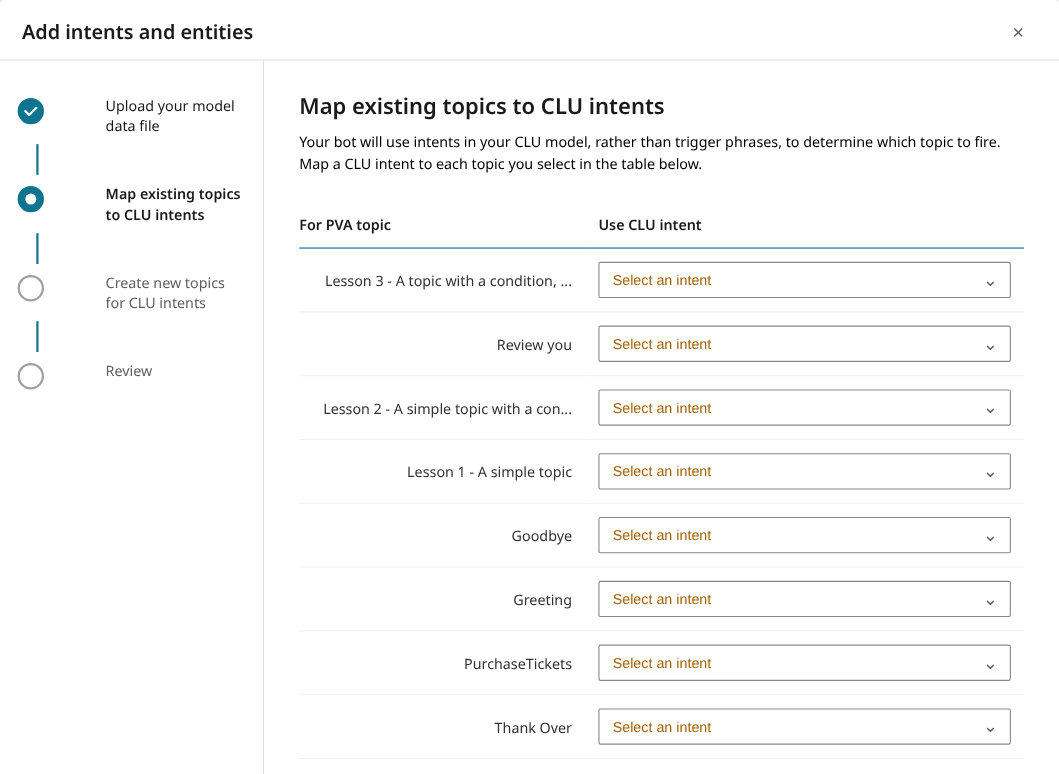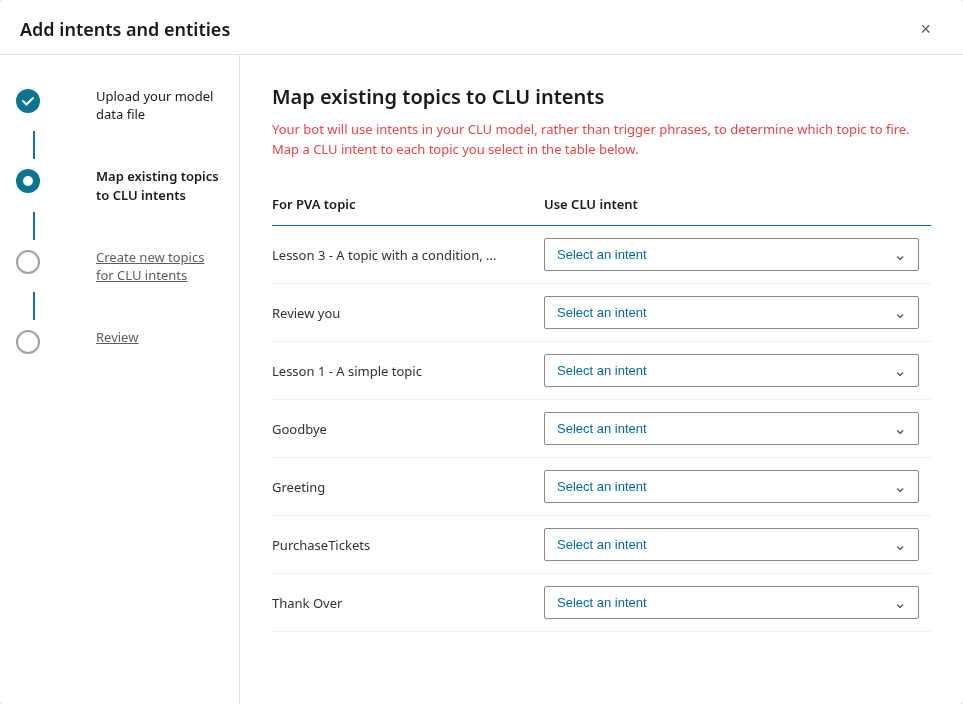--- a/index.html
+++ b/index.html
@@ -121,40 +121,39 @@
       line-height: 1.4;
       margin-left: 44px;
     }
 
     .step-label.active {
       font-weight: 600;
     }
 
     .step-label.inactive {
       color: #605e5c;
-      text-decoration: underline;
     }
 
     
     .main-content {
       flex: 1;
       padding: 28px 32px;
       overflow-y: auto;
     }
 
     .section-title {
       font-size: 20px;
       font-weight: 600;
       color: #1a1a1a;
       margin-bottom: 10px;
     }
 
     .section-description {
       font-size: 13px;
-      color: #ef4444;
+      color: #000000;
       line-height: 1.5;
       margin-bottom: 28px;
       max-width: 680px;
     }
 
     .mapping-table {
       width: 100%;
       border-collapse: collapse;
     }
 
@@ -174,34 +173,35 @@
     .mapping-table td {
       padding: 12px 12px 12px 0;
       border-bottom: 1px solid #f0f0f0;
       vertical-align: middle;
     }
 
     .mapping-table td:first-child {
       font-size: 13px;
       color: #323130;
       width: 260px;
+      text-align: right;
     }
 
     .mapping-table td:last-child {
       padding-left: 12px;
     }
 
     .select-dropdown {
       width: 100%;
       padding: 8px 36px 8px 12px;
       border: 1px solid #8a8886;
       border-radius: 2px;
       background: #ffffff;
       font-size: 13px;
-      color: #0369a1;
+      color: #a16207;
       appearance: none;
       -webkit-appearance: none;
       cursor: pointer;
       position: relative;
       background-image: none;
     }
 
     .select-wrapper {
       position: relative;
       width: 100%;
@@ -292,20 +292,26 @@
                 <div class="select-wrapper"><select class="select-dropdown"><option value="">Select an intent</option></select></div>
               </td>
             </tr>
             <tr>
               <td>Review you</td>
               <td>
                 <div class="select-wrapper"><select class="select-dropdown"><option value="">Select an intent</option></select></div>
               </td>
             </tr>
             <tr>
+              <td>Lesson 2 - A simple topic with a con...</td>
+              <td>
+                <div class="select-wrapper"><select class="select-dropdown"><option value="">Select an intent</option></select></div>
+              </td>
+            </tr>
+            <tr>
               <td>Lesson 1 - A simple topic</td>
               <td>
                 <div class="select-wrapper"><select class="select-dropdown"><option value="">Select an intent</option></select></div>
               </td>
             </tr>
             <tr>
               <td>Goodbye</td>
               <td>
                 <div class="select-wrapper"><select class="select-dropdown"><option value="">Select an intent</option></select></div>
               </td>

